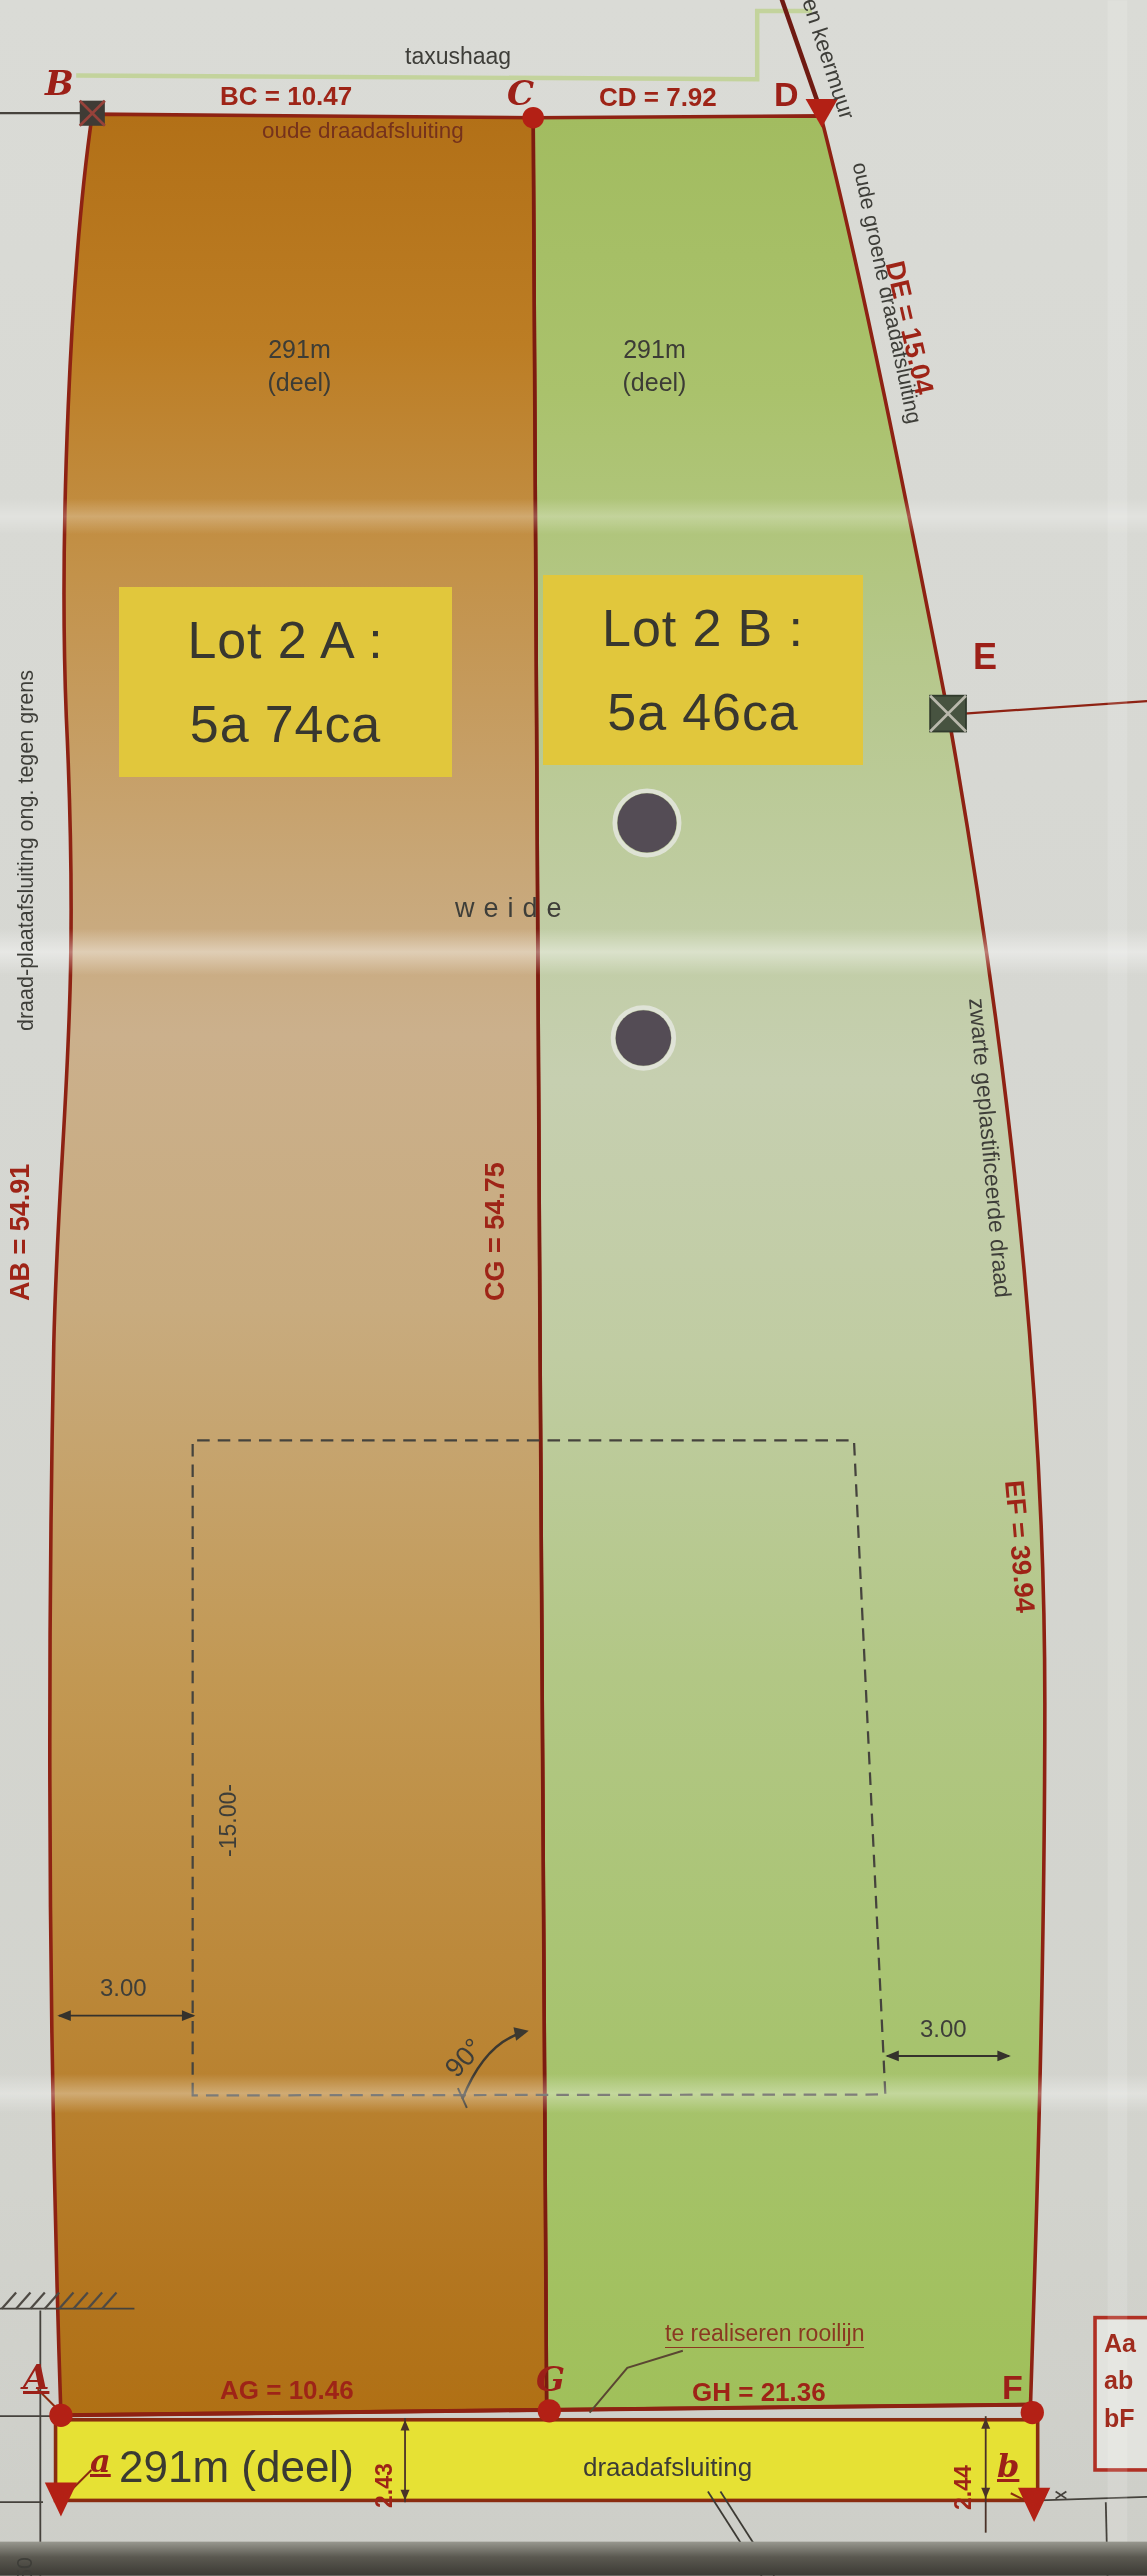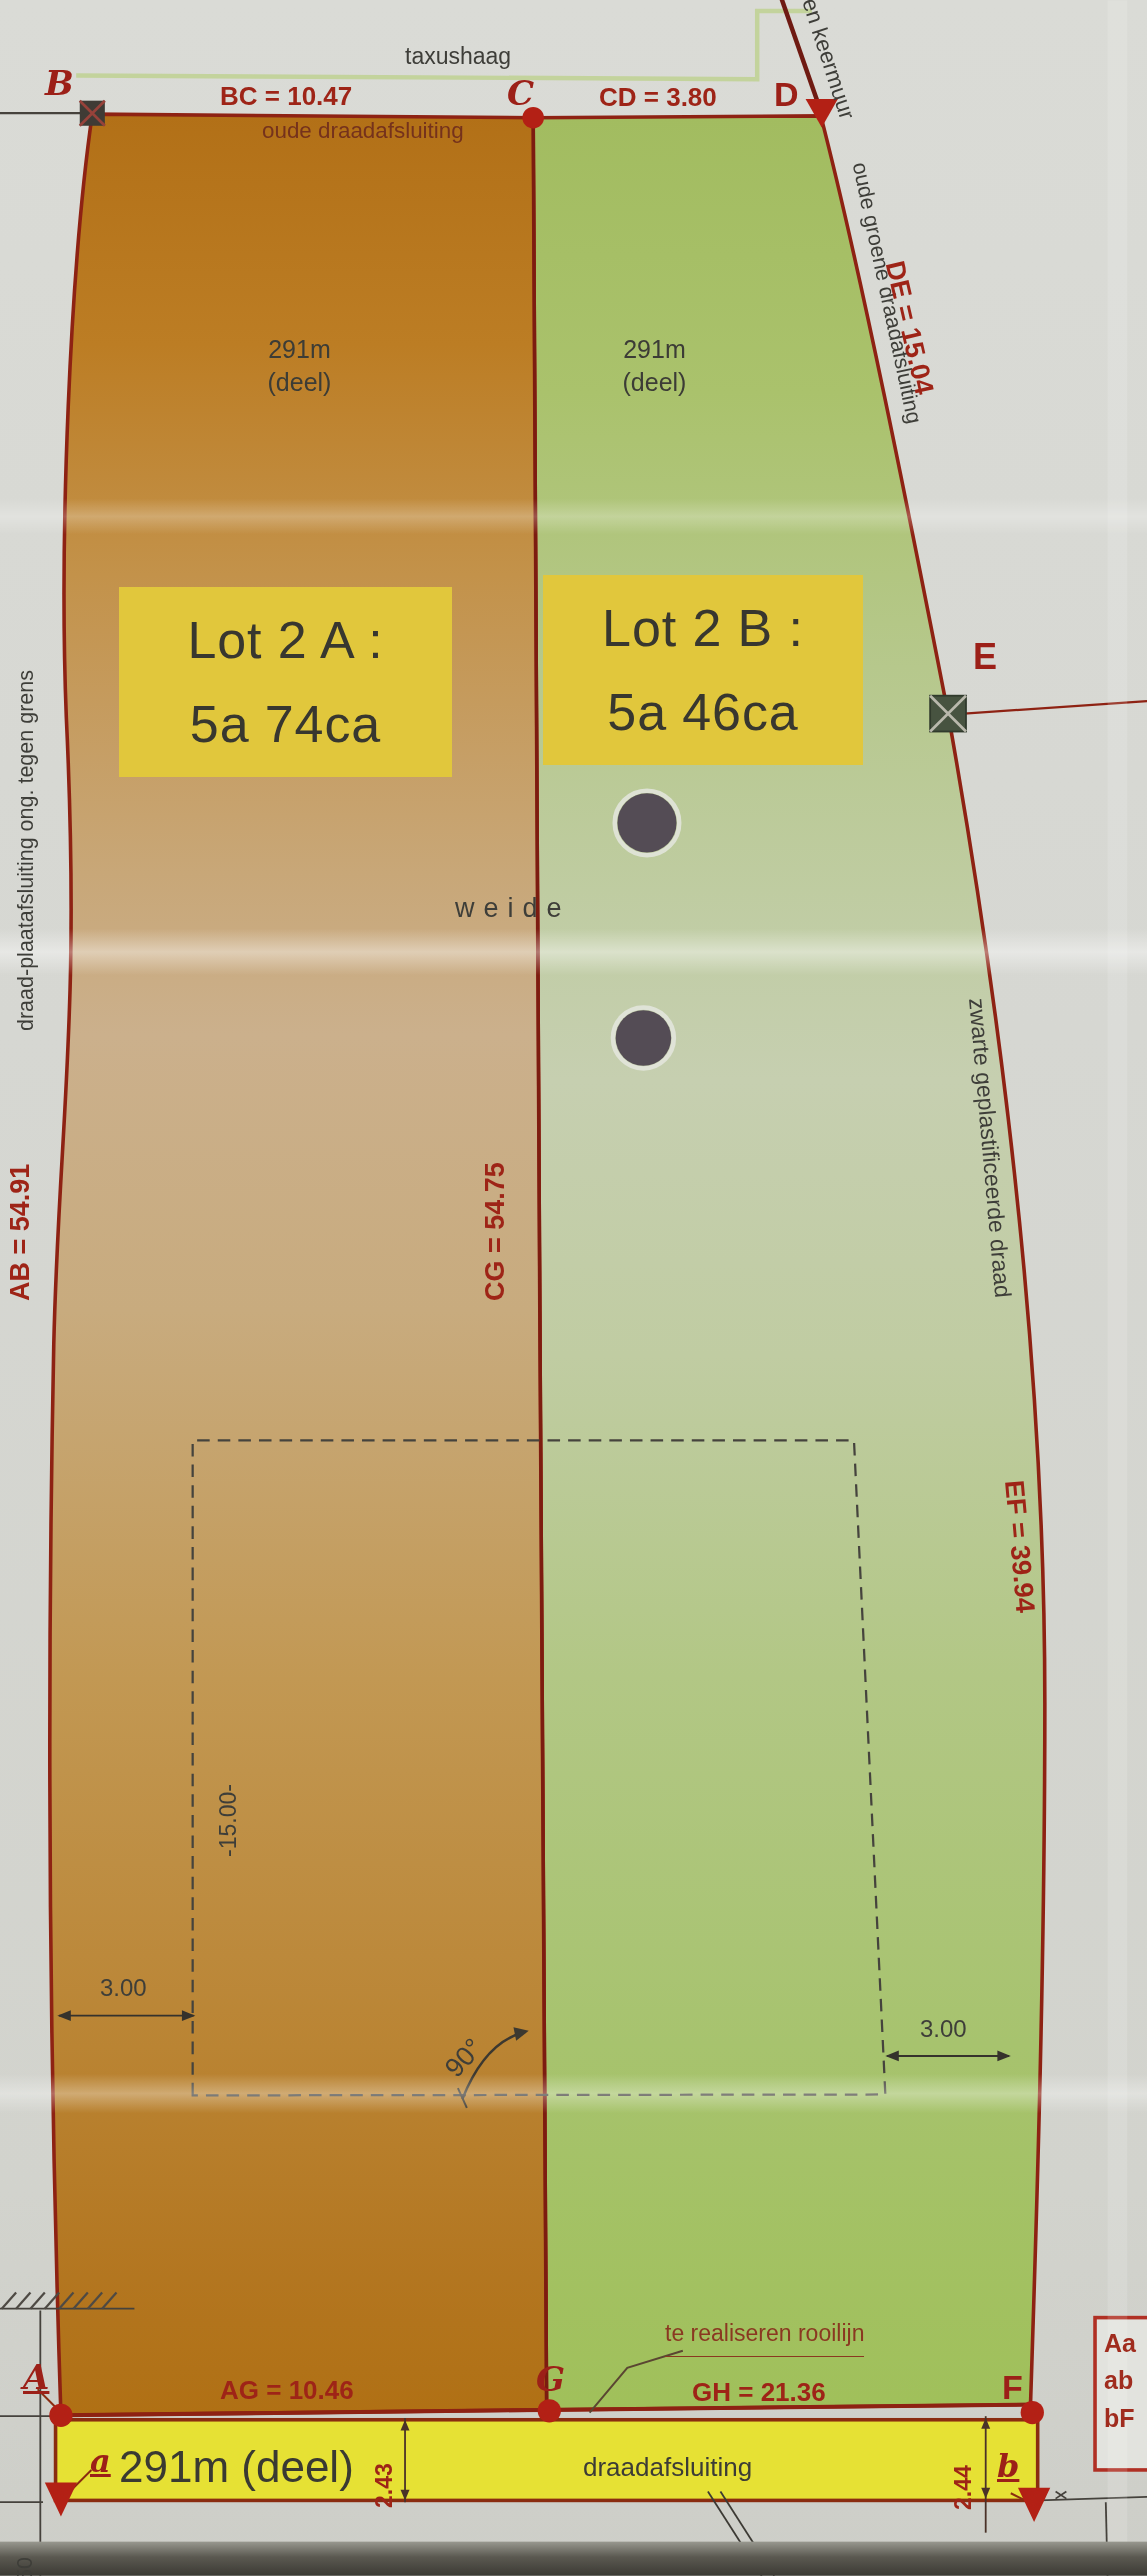--- a/index.html
+++ b/index.html
@@ -179,21 +179,21 @@
       <circle cx="718" cy="1158" r="34" fill="none" stroke="#e4e6de" stroke-width="5" opacity="0.85"></circle>
       <circle cx="718" cy="1158" r="31" fill="#544c55"></circle>
     </g>
   </svg>
 
   <div class="lbl dark" style="left:405px;top:43px;font-size:23px;">taxushaag</div>
 
   <div class="lbl pt" style="left:45px;top:63px;font-size:34px;">B</div>
   <div class="lbl red" style="left:220px;top:81px;font-size:26px;">BC = 10.47</div>
   <div class="lbl pt" style="left:507px;top:73px;font-size:34px;">C</div>
-  <div class="lbl red" style="left:599px;top:82px;font-size:26px;">CD = 3.80</div>
+  <div class="lbl red" style="left:599px;top:82px;font-size:26px;">CD = 7.92</div>
   <div class="lbl pt-sans" style="left:774px;top:75px;font-size:34px;">D</div>
 
   <div class="lbl" style="left:262px;top:118px;font-size:22.4px;color:#75321c;">oude draadafsluiting</div>
 
   <div class="lbl dark" style="left:821px;top:-5.4px;font-size:22.4px;transform:rotate(72deg);transform-origin:0 0;">en keermuur</div>
   <div class="lbl dark" style="left:871px;top:160px;font-size:21.5px;transform:rotate(78deg);transform-origin:0 0;">oude groene draadafsluiting</div>
   <div class="lbl red" style="left:909px;top:258px;font-size:27px;transform:rotate(77deg);transform-origin:0 0;">DE = 15.04</div>
 
   <div class="areatxt" style="left:219px;top:333px;width:161px;">
     <div>291m</div>
@@ -224,21 +224,21 @@
   <div class="lbl red" style="left:1029px;top:1479px;font-size:27px;transform:rotate(85deg);transform-origin:0 0;">EF = 39.94</div>
   <div class="lbl dark rot-ccw" style="left:215px;top:1857px;font-size:23px;">-15.00-</div>
 
   <div class="lbl dark" style="left:100px;top:1974px;font-size:24px;">3.00</div>
   <div class="lbl dark" style="left:439px;top:2063px;font-size:27px;transform:rotate(-48deg);transform-origin:0 0;">90°</div>
   <div class="lbl dark" style="left:920px;top:2015px;font-size:24px;">3.00</div>
 
   <div class="lbl pt ul" style="left:23px;top:2357px;font-size:34px;">A</div>
   <div class="lbl red" style="left:220px;top:2375px;font-size:26px;">AG = 10.46</div>
   <div class="lbl pt" style="left:536px;top:2359px;font-size:34px;">G</div>
-  <div class="lbl" style="left:665px;top:2320px;font-size:23px;color:#8a3821;border-bottom:1.8px solid #8a3821;padding-bottom:9px;">te realiseren rooilijn</div>
+  <div class="lbl" style="left:665px;top:2320px;font-size:23px;color:#8a3821;border-bottom:1.8px solid #8a3821;padding-bottom:0;">te realiseren rooilijn</div>
   <div class="lbl red" style="left:692px;top:2377px;font-size:26px;">GH = 21.36</div>
   <div class="lbl pt-sans" style="left:1002px;top:2368px;font-size:34px;">F</div>
 
   <div class="lbl pt ul" style="left:90px;top:2442px;font-size:32px;">a</div>
   <div class="lbl" style="left:119px;top:2442px;font-size:44px;color:#3a3a32;">291m (deel)</div>
   <div class="lbl red rot-ccw" style="left:371px;top:2508px;font-size:23px;">2.43</div>
   <div class="lbl" style="left:583px;top:2452px;font-size:26px;color:#3c3c36;">draadafsluiting</div>
   <div class="lbl red rot-ccw" style="left:950px;top:2510px;font-size:23px;">2.44</div>
   <div class="lbl pt ul" style="left:997px;top:2447px;font-size:32px;">b</div>
 

